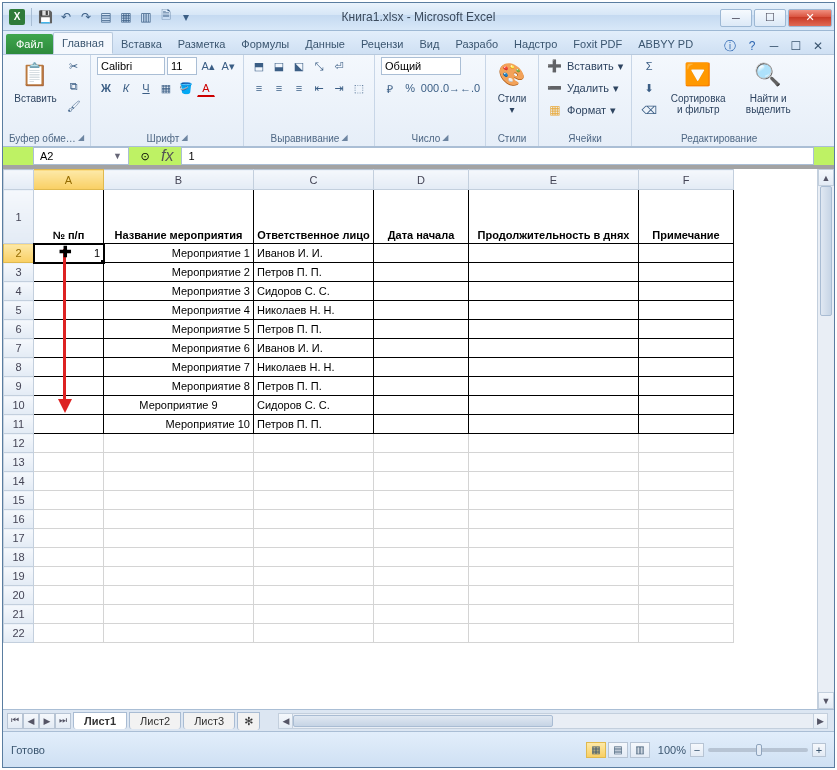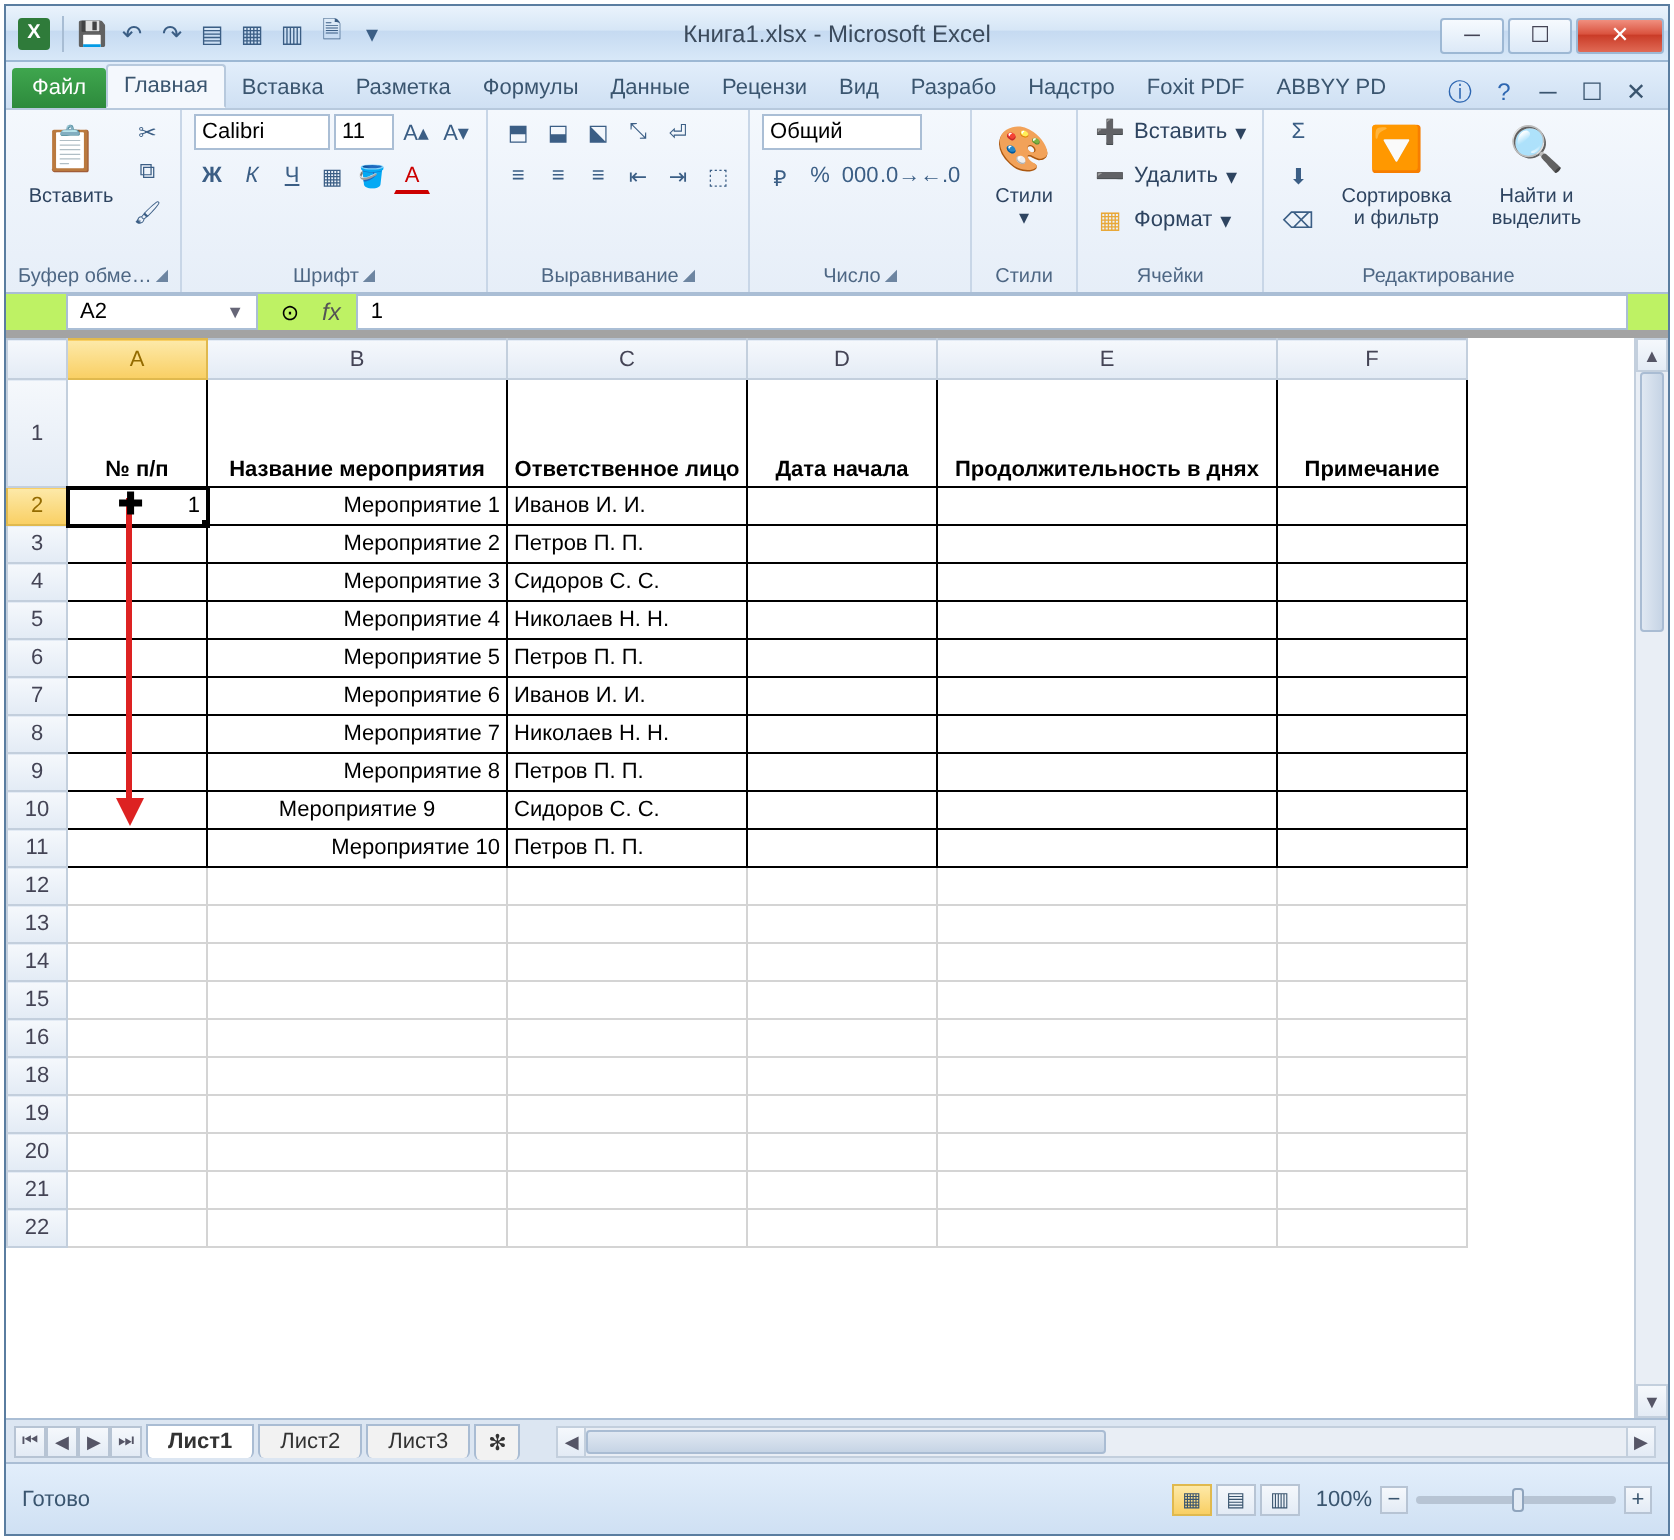--- a/index.html
+++ b/index.html
@@ -30,21 +30,21 @@
   .bigbtn .blabel{ font-size:10px; color:#2e4460; text-align:center; line-height:11px;}
   .col{display:flex;flex-direction:column;gap:2px;}
   .row{display:flex;gap:2px;align-items:center;}
   .sbtn{width:18px;height:18px;display:flex;align-items:center;justify-content:center;font-size:11px;color:#3b5e85;border:1px solid transparent;}
   .font-sel{border:1px solid #aabed5;background:#fff;padding:1px 3px;font-size:11px;min-width:68px;height:18px;display:flex;align-items:center;}
   .size-sel{border:1px solid #aabed5;background:#fff;padding:1px 3px;font-size:11px;width:30px;height:18px;display:flex;align-items:center;}
   .menuitem{display:flex;align-items:center;gap:4px;font-size:11px;color:#2e4460;padding:1px 2px;}
   .menuitem .mico{width:16px;height:16px;display:flex;align-items:center;justify-content:center;font-size:12px;}
   .namebox-row{height:22px;background:#bef264;border-bottom:4px solid #a3a3a3;display:flex;align-items:center;font-size:11px;}
   .namebox{width:96px;border:1px solid #aabed5;background:#fff;height:18px;margin-left:30px;display:flex;align-items:center;padding:0 6px;justify-content:space-between;}
-  .fx{margin:0 8px;color:#555;font-style:italic;font-size:12px;}
+  .fx{margin:0 8px;color:#555;font-style:italic;font-size:16px;}
   .formula-bar{flex:1;border:1px solid #aabed5;background:#fff;height:18px;margin-right:20px;padding:0 6px;display:flex;align-items:center;}
   .sheet-area{flex:1;position:relative;display:flex;overflow:hidden;background:#fff;}
   .sheet{position:relative;flex:1;overflow:hidden;}
   table.grid{border-collapse:collapse;table-layout:fixed;font-size:11px;color:#000;}
   .colhdr th{background:linear-gradient(#f5f8fc,#e3ebf5);border:1px solid #c3cfdd;border-top:1px solid #b7c4d4;text-align:center;font-weight:normal;color:#445;height:20px;}
   .colhdr th.sel{background:linear-gradient(#fde9a8,#f9cf63);color:#946b00;border-color:#e0b94e;}
   .corner{width:30px;background:linear-gradient(#eef3f9,#dde7f2);border:1px solid #c3cfdd;}
   tbody th.rh{width:30px;background:linear-gradient(#f5f8fc,#e3ebf5);border:1px solid #c3cfdd;text-align:center;font-weight:normal;color:#445;font-size:11px;}
   tbody th.rh.sel{background:linear-gradient(#fde9a8,#f9cf63);color:#946b00;border-color:#e0b94e;}
   td{border:1px solid #d4d4d4;height:19px;padding:0 3px;vertical-align:middle;white-space:nowrap;overflow:hidden;}
@@ -438,20 +438,29 @@
             <tr>
               <th class="rh">16</th>
               <td></td>
               <td></td>
               <td></td>
               <td></td>
               <td></td>
               <td></td>
             </tr>
             <tr>
+              <th class="rh">17</th>
+              <td></td>
+              <td></td>
+              <td></td>
+              <td></td>
+              <td></td>
+              <td></td>
+            </tr>
+            <tr>
               <th class="rh">18</th>
               <td></td>
               <td></td>
               <td></td>
               <td></td>
               <td></td>
               <td></td>
             </tr>
             <tr>
               <th class="rh">19</th>

